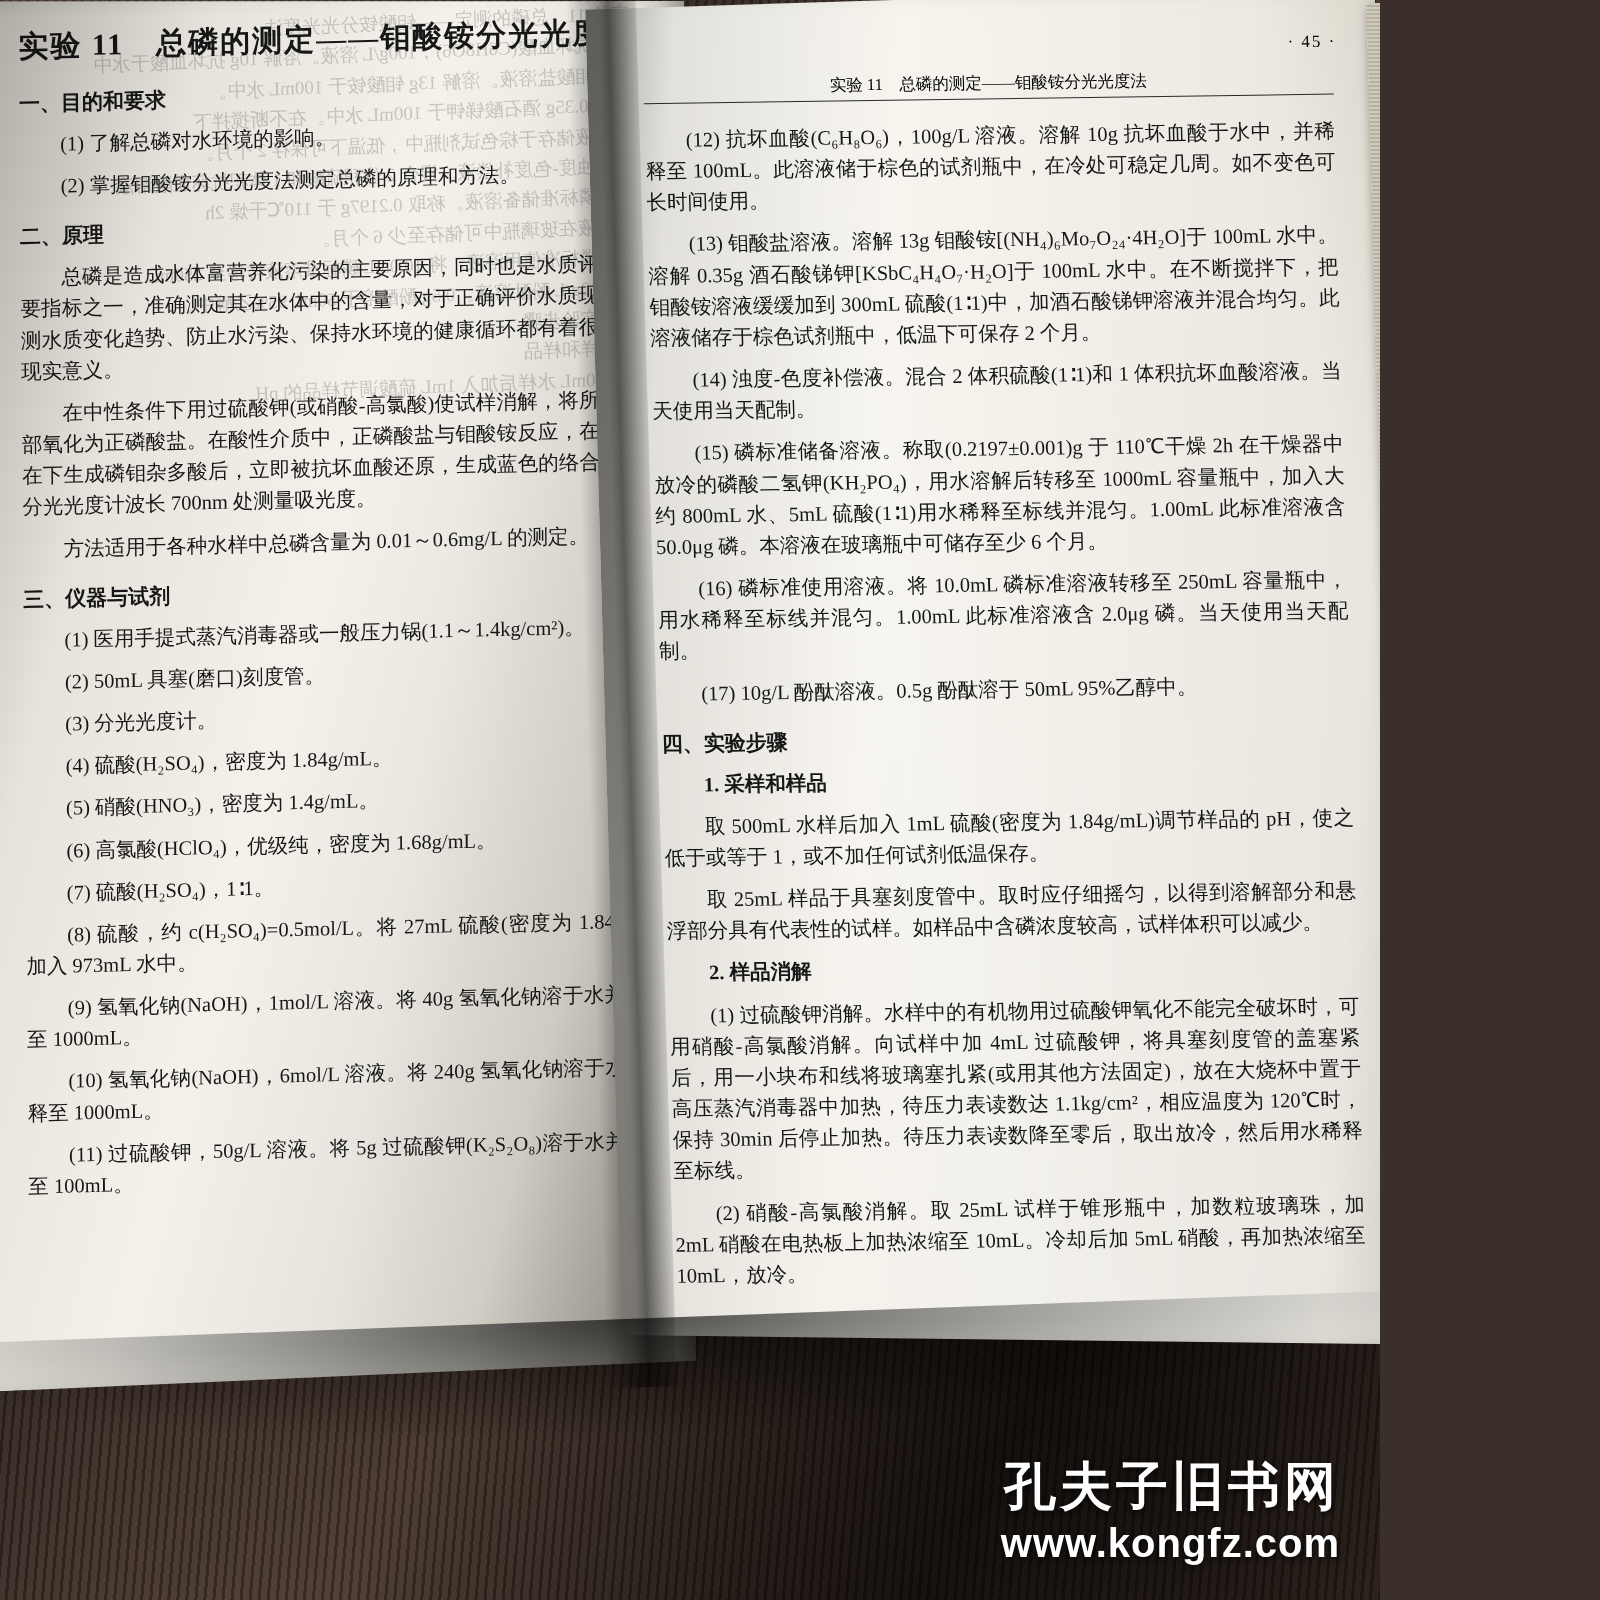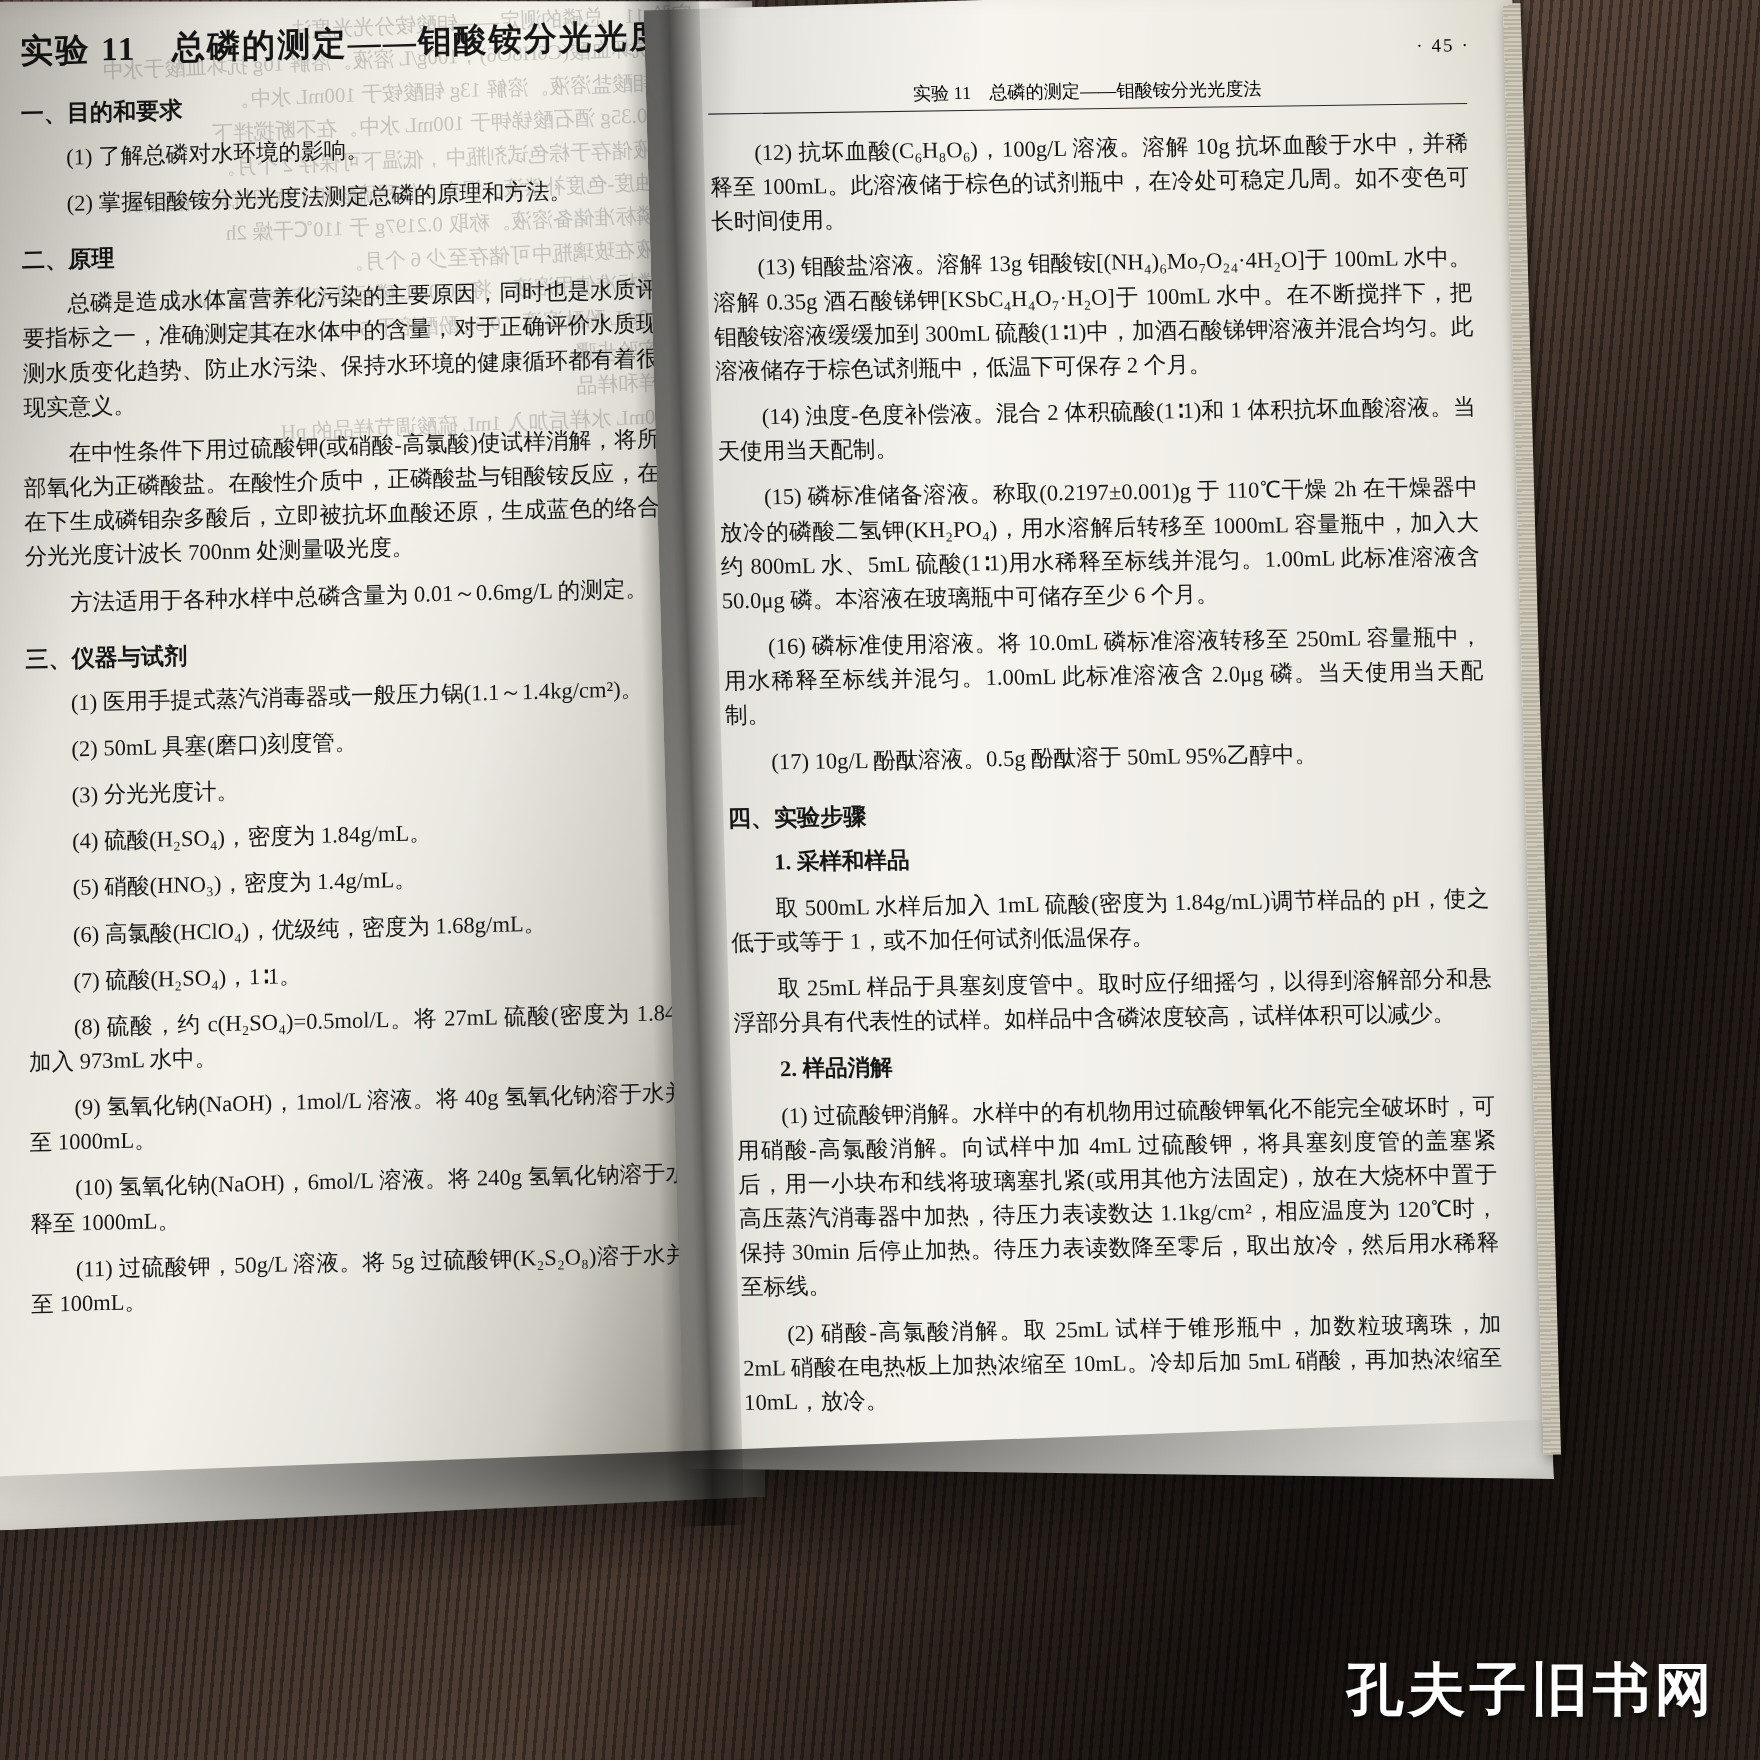--- a/index.html
+++ b/index.html
@@ -2,21 +2,21 @@
 <html><head>
 <meta charset="utf-8">
 <style>
   html,body{margin:0;padding:0;}
   body{
     width:1600px;height:1600px;overflow:hidden;
     background:#3a2f2a;
     font-family:"Liberation Serif", serif;
   }
   
-  #scene{position:relative;width:1600px;height:1600px;overflow:hidden;
+  #scene{position:relative;width:1380px;height:1600px;overflow:hidden;
     background:
       repeating-linear-gradient(95deg, rgba(0,0,0,.30) 0px, rgba(0,0,0,.30) 3px, rgba(255,255,255,.02) 3px, rgba(255,255,255,.02) 9px),
       linear-gradient(120deg,#4a3a31 0%,#2e241f 30%,#5a463a 55%,#241b17 80%,#4b3a30 100%);
   }
   #scene:before{
     content:"";position:absolute;inset:0;
     background:
       radial-gradient(ellipse at 20% 10%, rgba(255,255,255,.05), transparent 60%),
       radial-gradient(ellipse at 85% 90%, rgba(0,0,0,.55), transparent 65%);
     pointer-events:none;
@@ -175,15 +175,16 @@
       <div class="shade-r"></div>
     </div>
 
     <div class="gutter"></div>
     <div class="page-edge"></div>
     <div class="booksh"></div>
   </div>
 
   <div class="wm">
     <div class="wm-cn">孔夫子旧书网</div>
+    <div class="wm-url">www.kongfz.com</div>
   </div>
 
 </div>
 
 </body></html>

